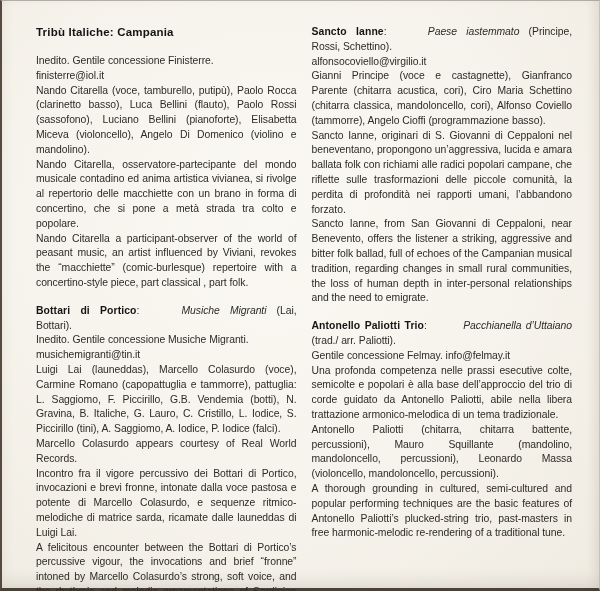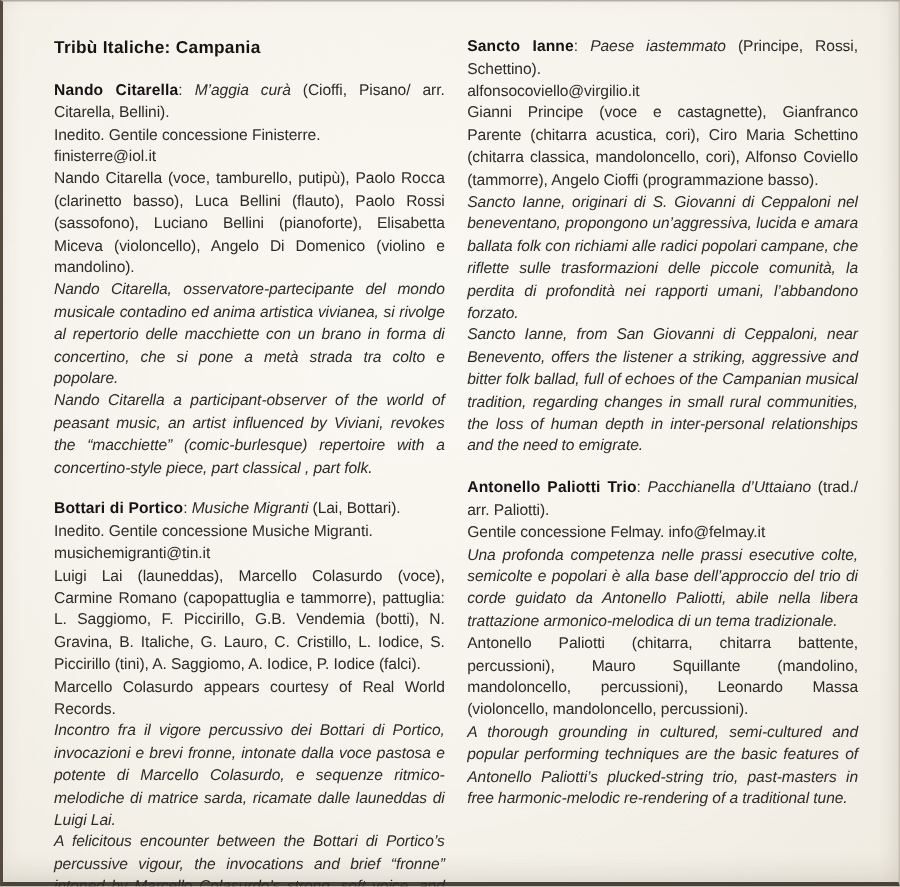--- a/index.html
+++ b/index.html
@@ -42,34 +42,33 @@
   }
   .section + .section { margin-top: 13px; }
   .para {
     margin: 0;
     font-size: 10.4px;
     line-height: 14.8px;
     color: #2d2b27;
     letter-spacing: -0.05px;
   }
   .justify { text-align: justify; }
-  .italic { font-style: italic; }
+  .italic { }
   .seg-bold { font-weight: 700; color: #141414; letter-spacing: 0.1px; }
-  .seg-italic { font-style: italic; }
+  .seg-italic { font-style: italic; margin-left: 32px; }
   .seg-regular { font-style: normal; }
 </style>
 </head>
 <body>
 
 <div class="page">
   <div class="content" id="columns">
       <div class="col">
         <h1 class="page-title">Tribù Italiche: Campania</h1>
         <section class="section">
-          <p class="para heading justify"><span class="seg-bold">Nando Citarella</span><span class="seg-regular">: </span><span class="seg-italic">M’aggia curà</span><span class="seg-regular"> (Cioffi, Pisano/ arr. Citarella, Bellini).</span></p>
           <p class="para">Inedito. Gentile concessione Finisterre.</p>
           <p class="para">finisterre@iol.it</p>
           <p class="para justify">Nando Citarella (voce, tamburello, putipù), Paolo Rocca (clarinetto basso), Luca Bellini (flauto), Paolo Rossi (sassofono), Luciano Bellini (pianoforte), Elisabetta Miceva (violoncello), Angelo Di Domenico (violino e mandolino).</p>
           <p class="para italic justify">Nando Citarella, osservatore-partecipante del mondo musicale contadino ed anima artistica vivianea, si rivolge al repertorio delle macchiette con un brano in forma di concertino, che si pone a metà strada tra colto e popolare.</p>
           <p class="para italic justify">Nando Citarella a participant-observer of the world of peasant music, an artist influenced by Viviani, revokes the “macchiette” (comic-burlesque) repertoire with a concertino-style piece, part classical , part folk.</p>
         </section>
         <section class="section">
           <p class="para heading justify"><span class="seg-bold">Bottari di Portico</span><span class="seg-regular">: </span><span class="seg-italic">Musiche Migranti</span><span class="seg-regular"> (Lai, Bottari).</span></p>
           <p class="para">Inedito. Gentile concessione Musiche Migranti.</p>
           <p class="para">musichemigranti@tin.it</p>

